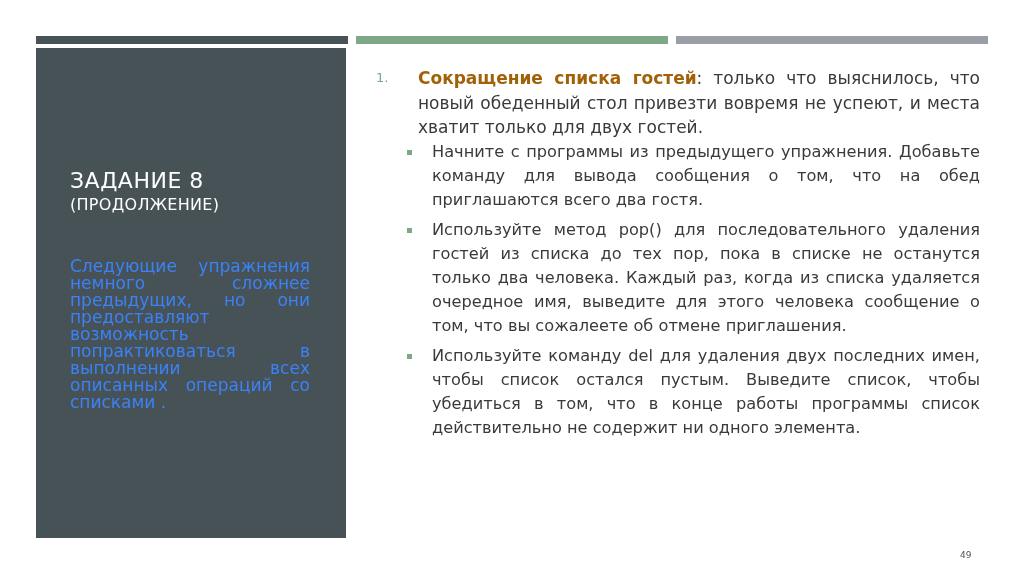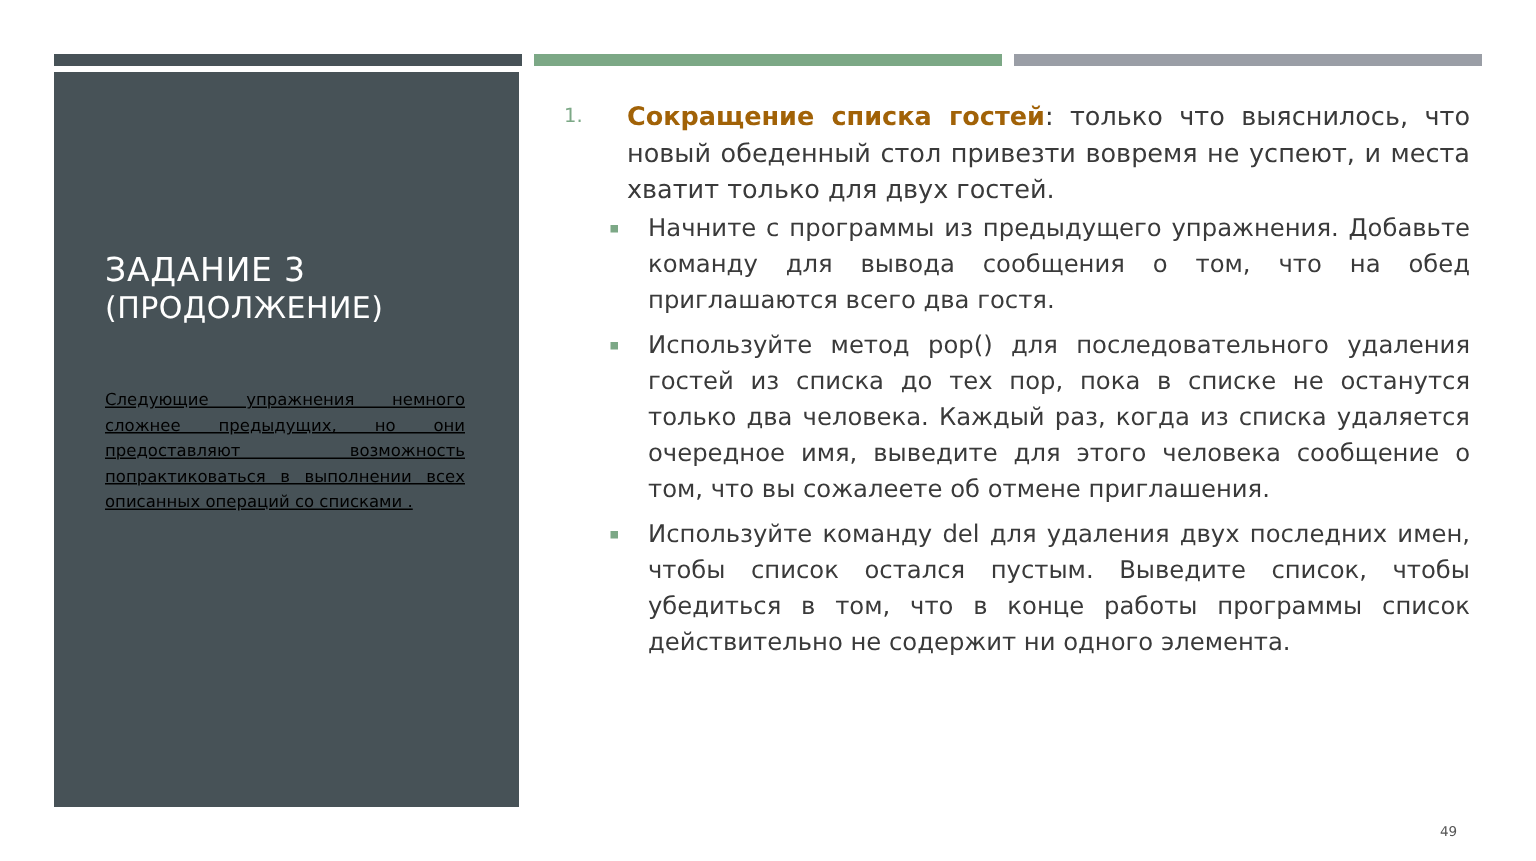--- a/index.html
+++ b/index.html
@@ -4,41 +4,41 @@
   <style>
     html, body { margin:0; padding:0; }
     body { width:1024px; height:574px; background:#ffffff; position:relative; overflow:hidden; font-family:"DejaVu Sans", sans-serif; }
     .bar { position:absolute; top:36px; height:8px; }
     .bar.dark { left:36px; width:312px; background:#475257; }
     .bar.green { left:356px; width:312px; background:#7ca886; }
     .bar.gray { left:676px; width:312px; background:#9a9ea6; }
     .panel { position:absolute; left:36px; top:48px; width:310px; height:490px; background:#475257; }
     .title { position:absolute; left:70px; top:168px; width:250px; color:#ffffff; }
     .title .l1 { font-size:22px; line-height:26px; letter-spacing:0.5px; }
-    .title .l2 { font-size:20px; line-height:22px; letter-spacing:0.3px; }
-    .sub { position:absolute; left:70px; top:258px; width:240px; color:#000000; font-size:11px; line-height:17px; text-align:justify;text-decoration:underline; }
+    .title .l2 { font-size:16px; line-height:22px; letter-spacing:0.3px; }
+    .sub { position:absolute; left:70px; top:258px; width:240px; color:#3b82f6; font-size:17px; line-height:17px; text-align:justify; }
     .content { position:absolute; left:376px; top:66px; width:604px; color:#3a3a3a; }
     .item1 { position:relative; padding-left:42px; font-size:17px; line-height:24.5px; text-align:justify; }
     .item1 .num { position:absolute; left:0; top:0; color:#7ca886; font-size:13px; }
     .item1 b { color:#a16207; }
     .bullets { margin-top:0; }
     .bullet { position:relative; padding-left:56px; font-size:16.2px; line-height:24px; text-align:justify; margin-bottom:6px; }
     .bullet .sq { position:absolute; left:31px; top:10px; width:5px; height:5px; background:#7ca886; }
     .page-num { position:absolute; left:960px; top:550px; font-size:9px; color:#555; }
   </style>
 </head>
 <body>
 
 <div class="bar dark"></div>
 <div class="bar green"></div>
 <div class="bar gray"></div>
 
 <div class="panel"></div>
 <div class="title">
-  <div class="l1">ЗАДАНИЕ 3</div>
+  <div class="l1">ЗАДАНИЕ 8</div>
   <div class="l2">(ПРОДОЛЖЕНИЕ)</div>
 </div>
 <div class="sub">Следующие упражнения немного сложнее предыдущих, но они предоставляют возможность попрактиковаться в выполнении всех описанных операций со списками .</div>
 
 <div class="content">
   <div class="item1">
     <span class="num">1.</span>
     <b>Сокращение списка гостей</b><span>: только что выяснилось, что новый обеденный стол привезти вовремя не успеют, и места хватит только для двух гостей.</span>
   </div>
   <div class="bullets">

